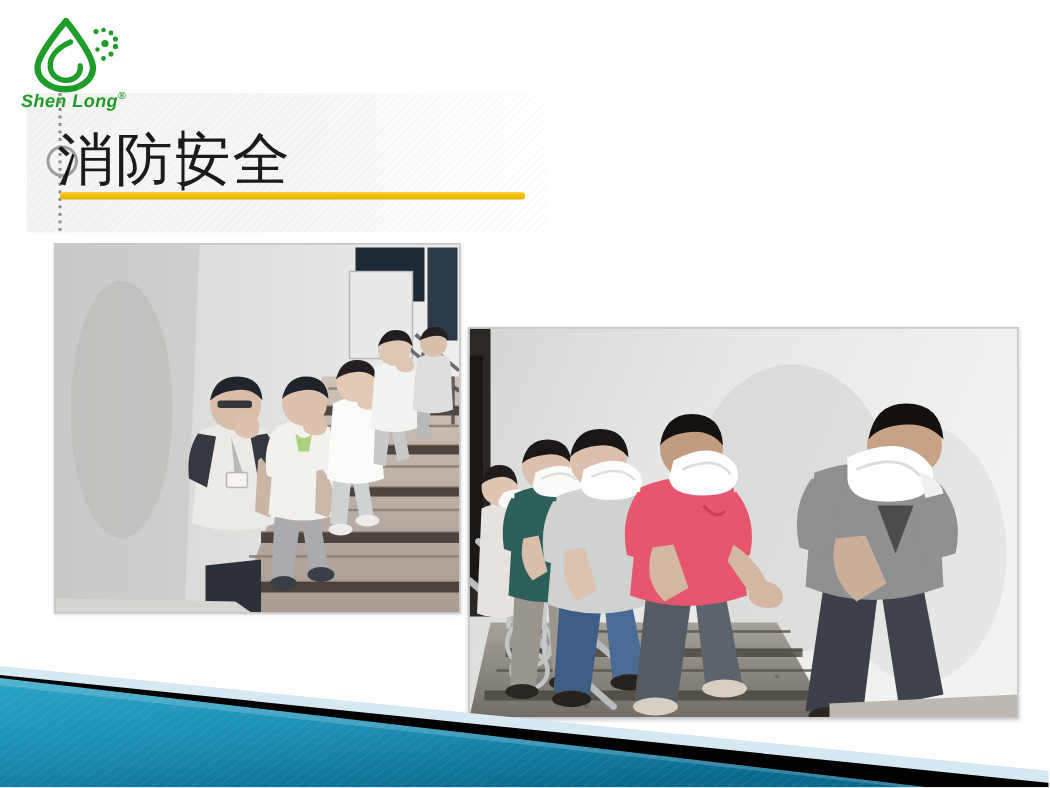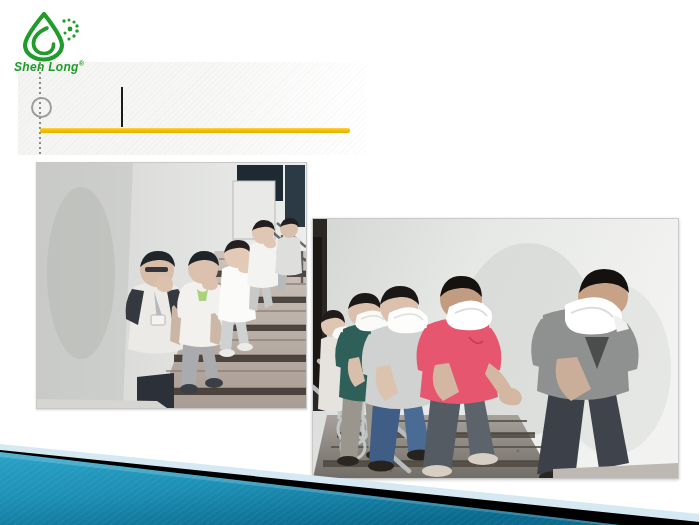--- a/index.html
+++ b/index.html
@@ -95,20 +95,21 @@
       <circle cx="55" cy="27" r="1.6" fill="#1f9c29"></circle>
       <circle cx="56" cy="17" r="2.4" fill="#1f9c29"></circle>
       <circle cx="51" cy="21" r="1.5" fill="#1f9c29"></circle>
     </svg>
     <div class="logo-word"><span>Shen Long</span><sup>®</sup></div>
   </div>
 
   <div class="dot-line"></div>
   <div class="ring"></div>
 
+  <div class="title">消防安全</div>
   <div class="title-cursor"></div>
   <div class="title-rule"></div>
 
   <div class="photo" id="photo-stairwell-left">
     <div class="inner">
       <svg width="269" height="245" viewBox="0 0 269 245" preserveAspectRatio="none">
         <defs>
           <linearGradient id="wallL" x1="0" y1="0" x2="1" y2="0">
             <stop offset="0" stop-color="#cfd0ce"></stop>
             <stop offset="0.35" stop-color="#dcdddb"></stop>

